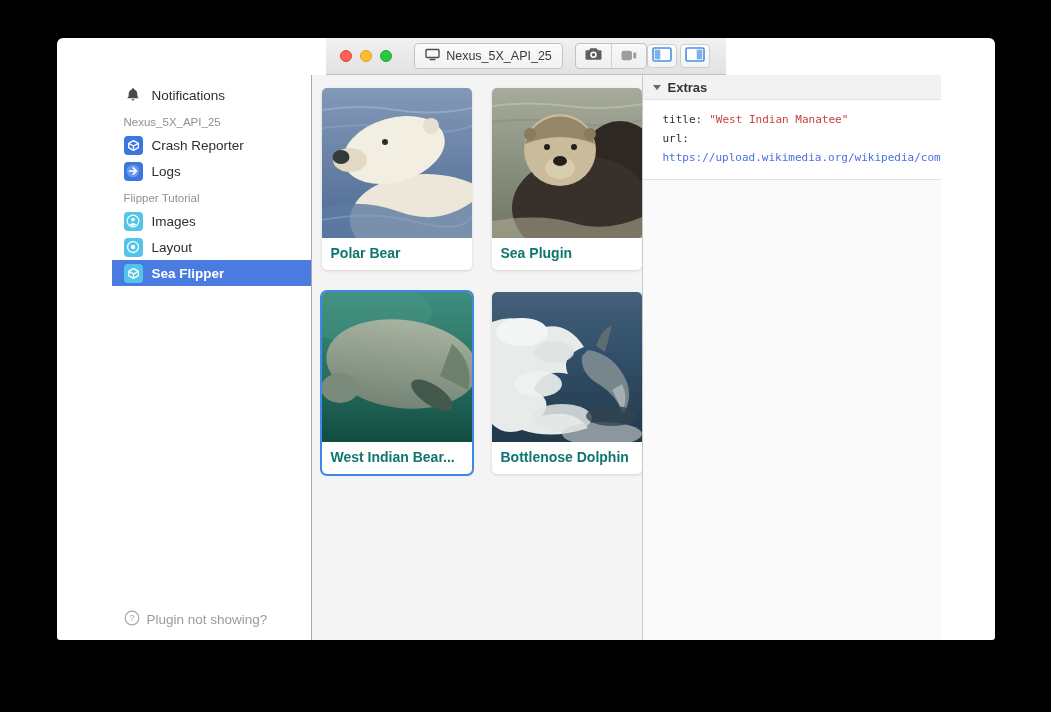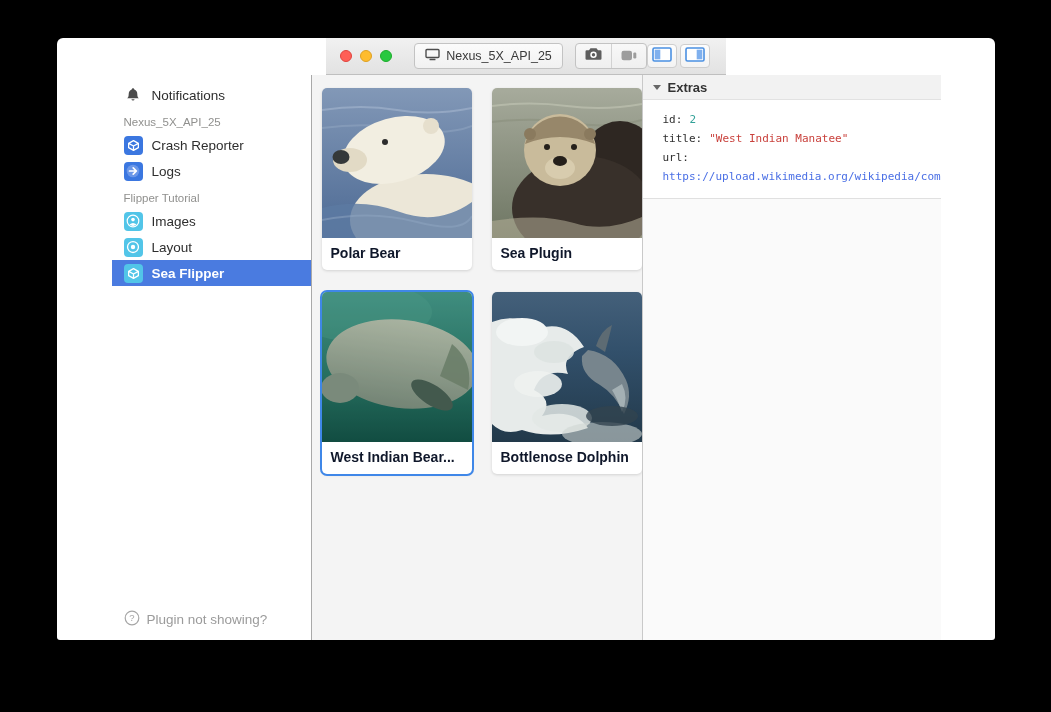--- a/index.html
+++ b/index.html
@@ -67,21 +67,21 @@
   
   .main { flex:1; background:#f4f4f4; padding:13px 0 0 10px; min-width:0; }
   .cards { display:grid; grid-template-columns:150px 150px; column-gap:20px; row-gap:22px; }
   .card {
     width:150px; background:#fff; border-radius:5px; overflow:hidden;
     box-shadow:0 1px 3px rgba(0,0,0,0.14); cursor:pointer;
   }
   .card.selected { box-shadow:0 0 0 2px #3f87e8, 0 1px 3px rgba(0,0,0,0.14); }
   .card-img { display:block; width:150px; height:150px; }
   .card-title {
-    padding:7px 9px 9px; font-size:14px; font-weight:bold; color:#0f172a;
+    padding:7px 9px 9px; font-size:14px; font-weight:bold; color:#0f766e;
     white-space:nowrap; overflow:hidden;
   }
   
   .extras {
     width:299px; flex-shrink:0; border-left:1px solid #c9c9c9; background:#fafafa;
     display:flex; flex-direction:column;
   }
   .extras-header {
     height:25px; flex-shrink:0; background:#f2f2f2; border-bottom:1px solid #e2e2e2;
     display:flex; align-items:center; gap:7px; padding-left:10px;
@@ -334,21 +334,20 @@
 
       </div>
     </div>
 
     <div class="extras">
       <div class="extras-header">
         <span class="tri"></span>
         <span>Extras</span>
       </div>
       <div class="extras-json">
-        <div class="json-line"><span class="json-key">id:</span><span class="json-num">2</span></div>
         <div class="json-line"><span class="json-key">title:</span><span class="json-str">"West Indian Manatee"</span></div>
         <div class="json-line"><span class="json-key">url:</span></div>
         <div class="json-line"><span class="json-link">https://upload.wikimedia.org/wikipedia/com</span></div>
       </div>
     </div>
 
   </div>
 </div>
 
 </body></html>

